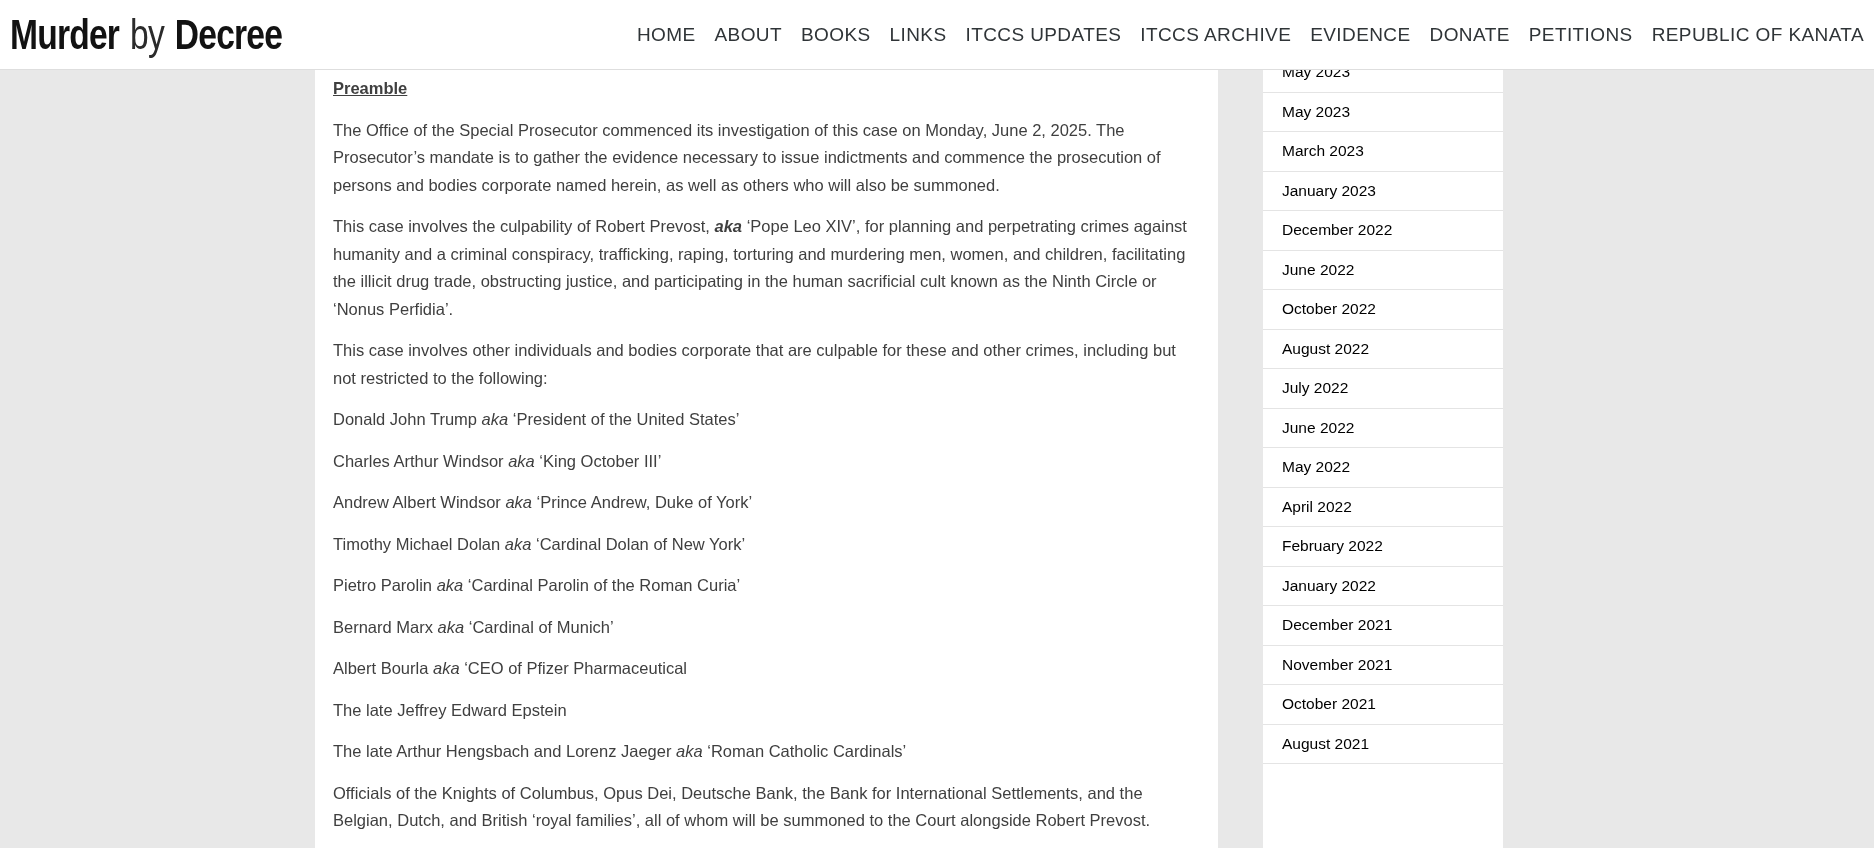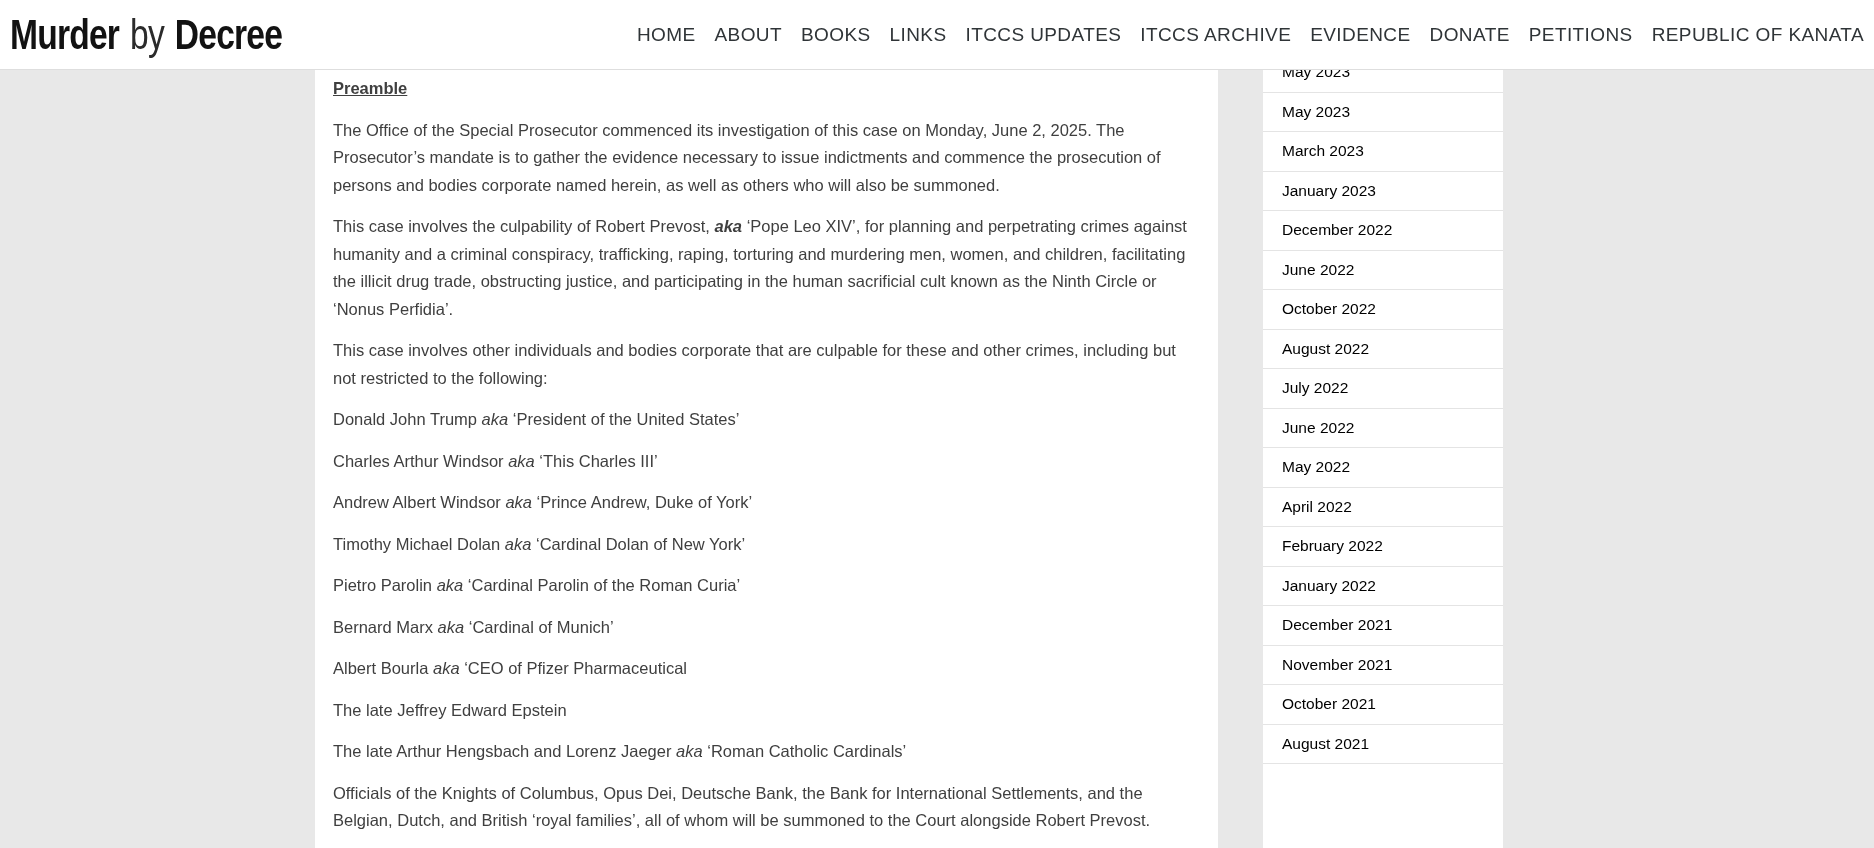--- a/index.html
+++ b/index.html
@@ -59,21 +59,21 @@
       </nav>
   </header>
 
   <main class="main-card">
     <div class="article" id="article">
         <p><span class="r-heading">Preamble</span></p>
         <p><span class="r-normal">The Office of the Special Prosecutor commenced its investigation of this case on Monday, June 2, 2025. The Prosecutor’s mandate is to gather the evidence necessary to issue indictments and commence the prosecution of persons and bodies corporate named herein, as well as others who will also be summoned.</span></p>
         <p><span class="r-normal">This case involves the culpability of Robert Prevost, </span><span class="r-bold-italic">aka</span><span class="r-normal"> ‘Pope Leo XIV’, for planning and perpetrating crimes against humanity and a criminal conspiracy, trafficking, raping, torturing and murdering men, women, and children, facilitating the illicit drug trade, obstructing justice, and participating in the human sacrificial cult known as the Ninth Circle or ‘Nonus Perfidia’.</span></p>
         <p><span class="r-normal">This case involves other individuals and bodies corporate that are culpable for these and other crimes, including but not restricted to the following:</span></p>
         <p><span class="r-normal">Donald John Trump </span><span class="r-italic">aka</span><span class="r-normal"> ‘President of the United States’</span></p>
-        <p><span class="r-normal">Charles Arthur Windsor </span><span class="r-italic">aka</span><span class="r-normal"> ‘This Charles III’</span></p>
+        <p><span class="r-normal">Charles Arthur Windsor </span><span class="r-italic">aka</span><span class="r-normal"> ‘King October III’</span></p>
         <p><span class="r-normal">Andrew Albert Windsor </span><span class="r-italic">aka</span><span class="r-normal"> ‘Prince Andrew, Duke of York’</span></p>
         <p><span class="r-normal">Timothy Michael Dolan </span><span class="r-italic">aka</span><span class="r-normal"> ‘Cardinal Dolan of New York’</span></p>
         <p><span class="r-normal">Pietro Parolin </span><span class="r-italic">aka</span><span class="r-normal"> ‘Cardinal Parolin of the Roman Curia’</span></p>
         <p><span class="r-normal">Bernard Marx </span><span class="r-italic">aka</span><span class="r-normal"> ‘Cardinal of Munich’</span></p>
         <p><span class="r-normal">Albert Bourla </span><span class="r-italic">aka</span><span class="r-normal"> ‘CEO of Pfizer Pharmaceutical</span></p>
         <p><span class="r-normal">The late Jeffrey Edward Epstein</span></p>
         <p><span class="r-normal">The late Arthur Hengsbach and Lorenz Jaeger </span><span class="r-italic">aka</span><span class="r-normal"> ‘Roman Catholic Cardinals’</span></p>
         <p><span class="r-normal">Officials of the Knights of Columbus, Opus Dei, Deutsche Bank, the Bank for International Settlements, and the Belgian, Dutch, and British ‘royal families’, all of whom will be summoned to the Court alongside Robert Prevost.</span></p>
       </div>
   </main>

